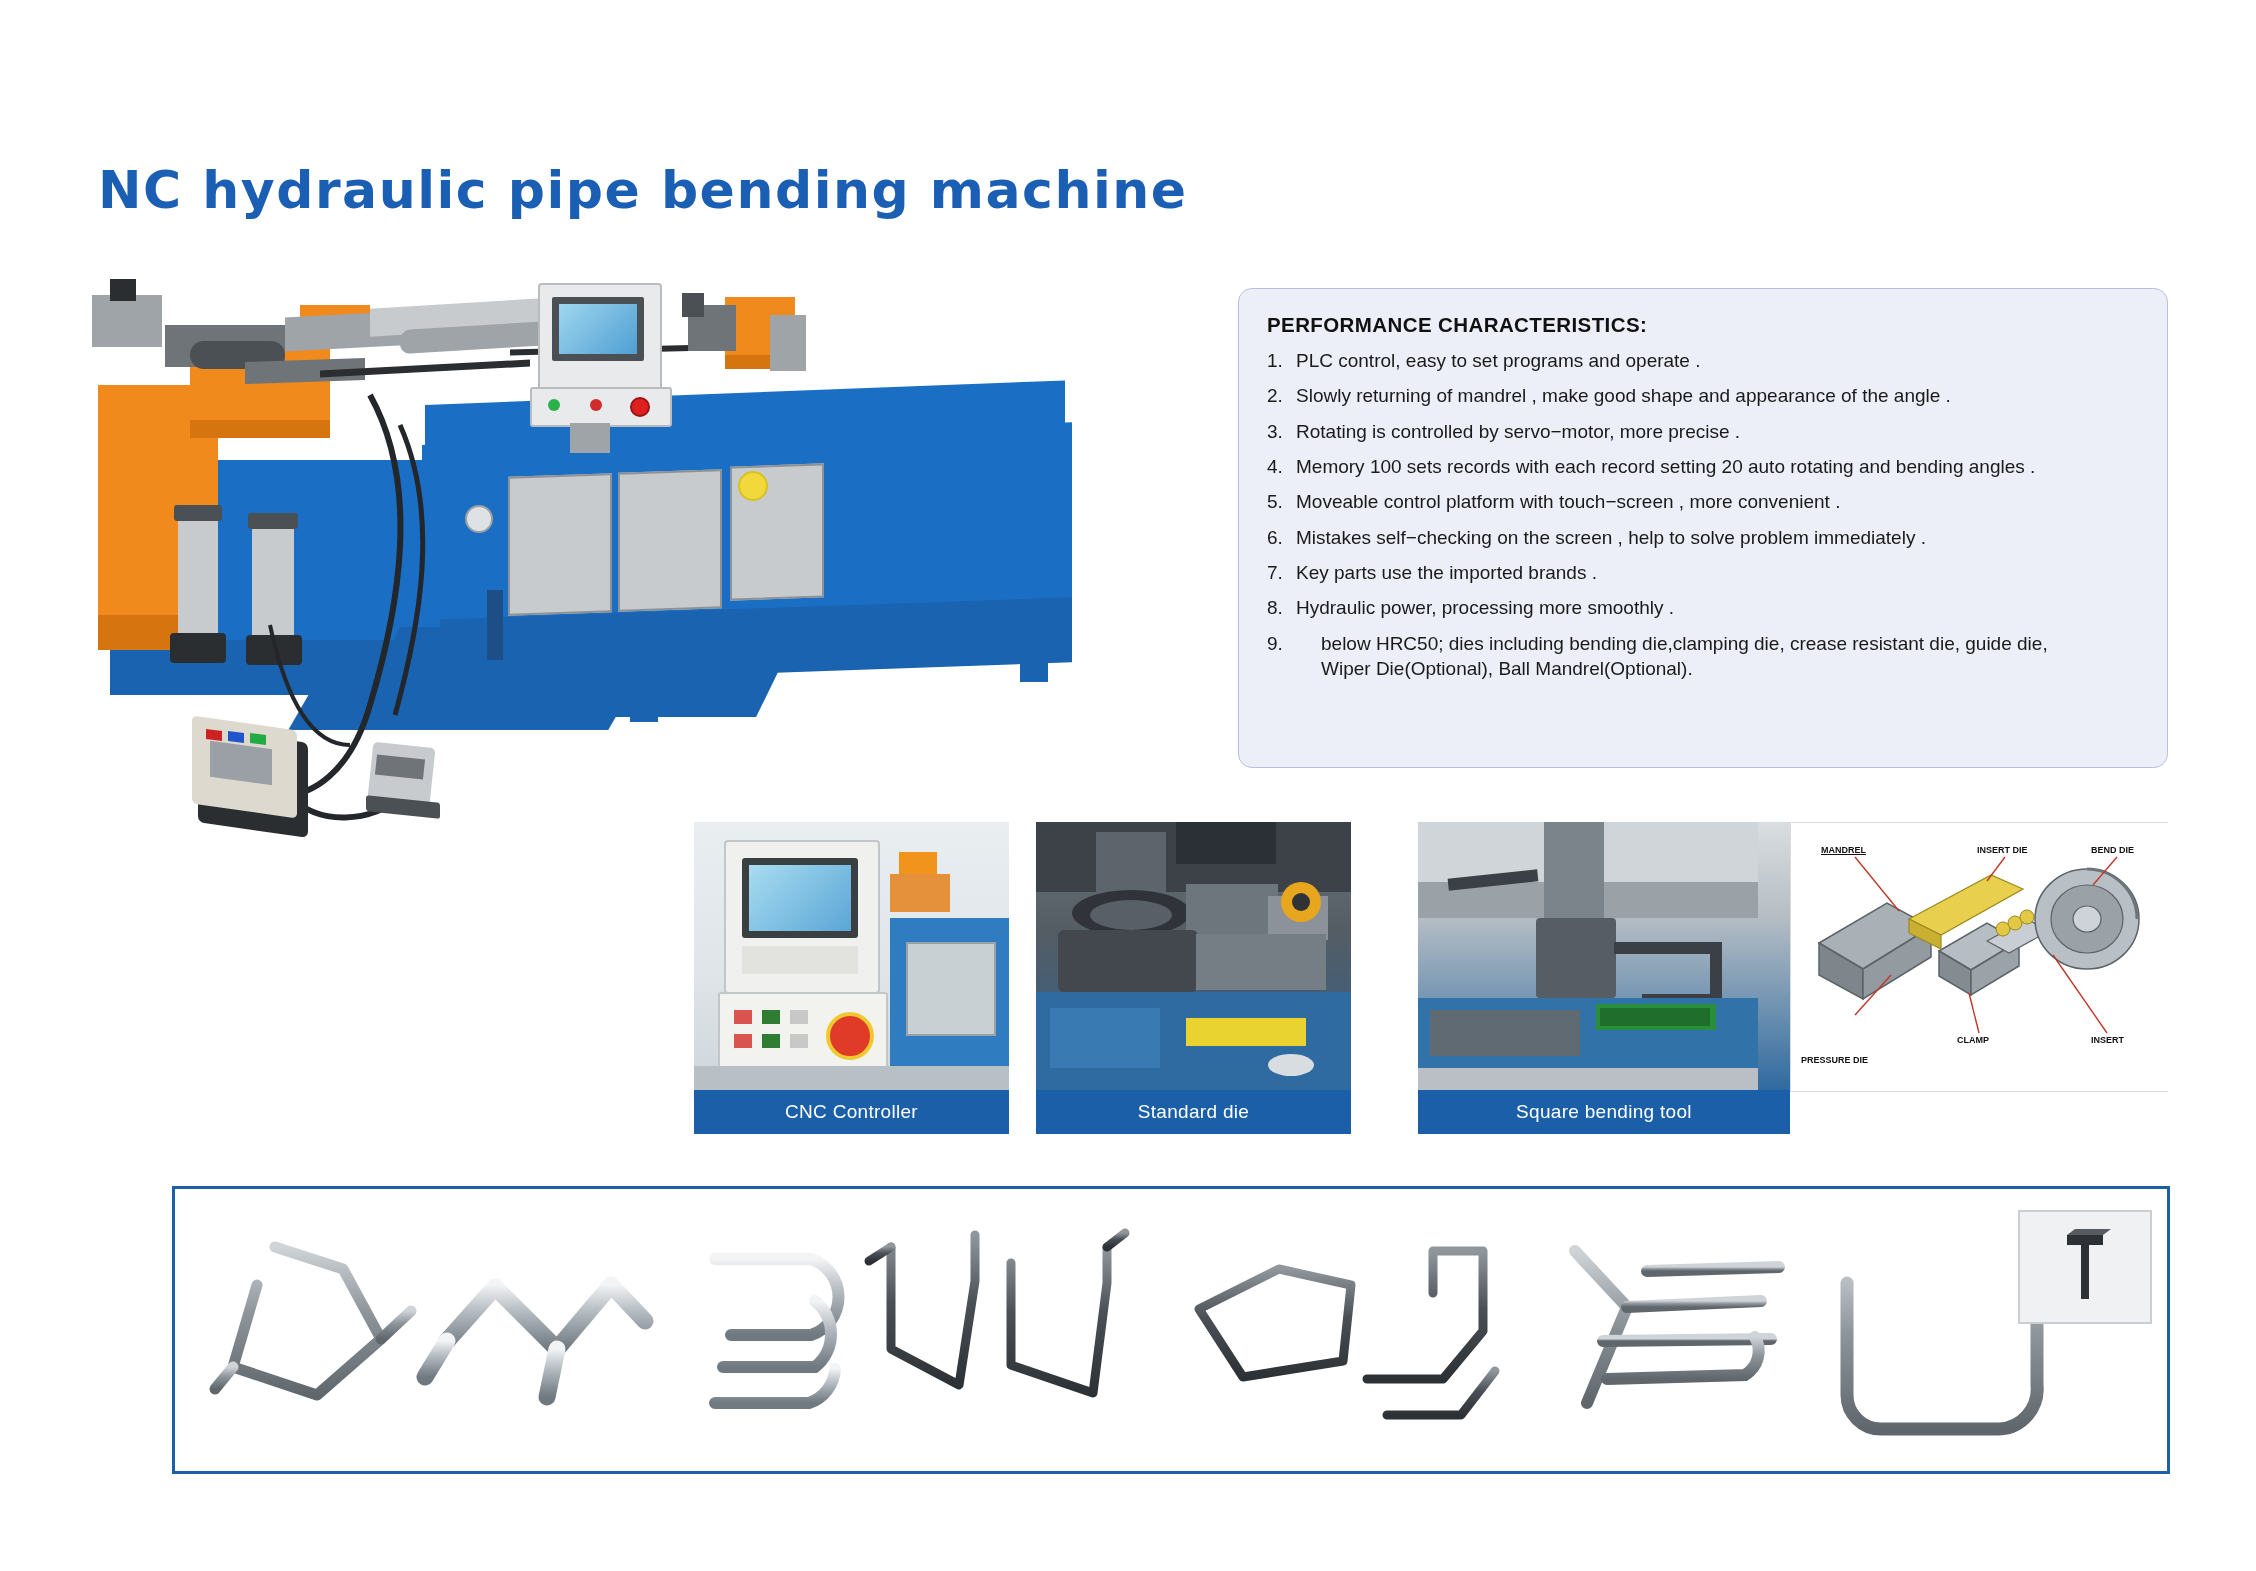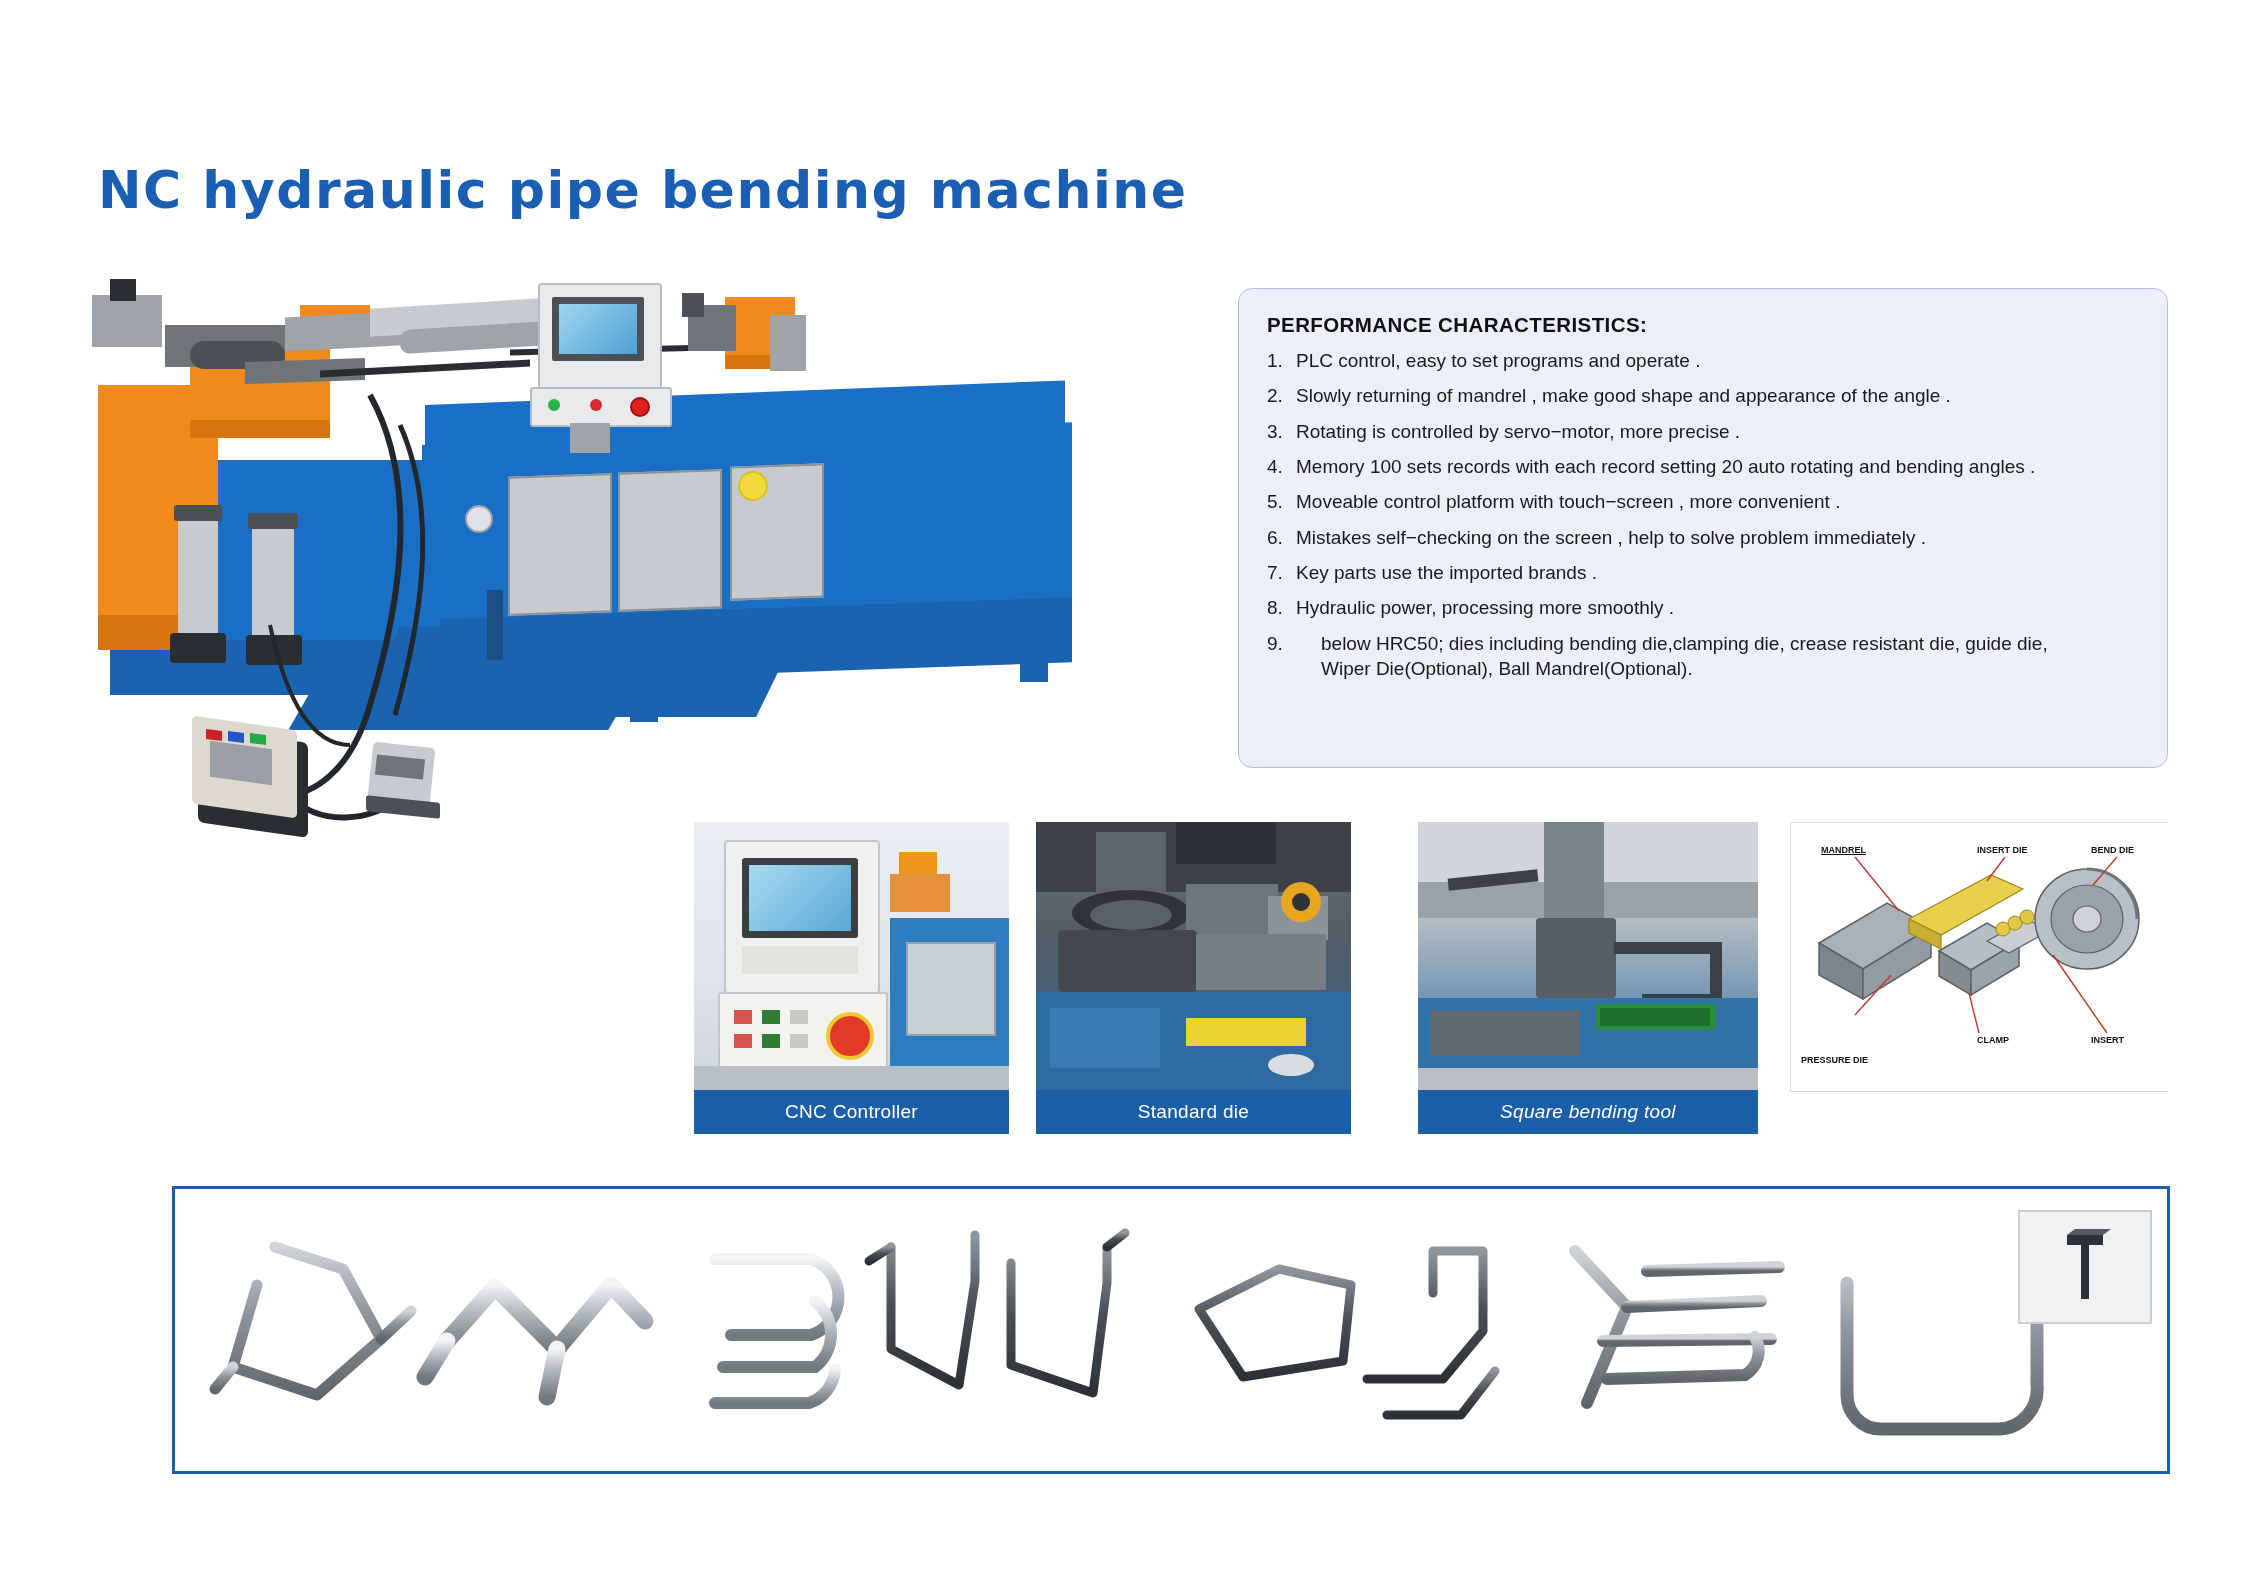--- a/index.html
+++ b/index.html
@@ -112,21 +112,21 @@
     background: #1a5fa8;
     color: #ffffff;
     font-size: 19px;
     display: flex;
     align-items: center;
     justify-content: center;
     letter-spacing: 0.3px;
   }
   #thumb-1 { left: 694px; }
   #thumb-2 { left: 1036px; }
-  #thumb-3 { left: 1418px; width: 340px; font-style: italic; }
+  #thumb-3 { left: 1418px; width: 372px; }
   #thumb-4 { left: 1790px; width: 378px; }
 
   
   #samples-panel {
     position: absolute;
     left: 172px;
     top: 1186px;
     width: 1998px;
     height: 288px;
     border: 3px solid #1a5fa8;
@@ -372,21 +372,21 @@
       <line x1="214" y1="34" x2="196" y2="58" stroke="#c0392b" stroke-width="1.4"></line>
       <line x1="326" y1="34" x2="302" y2="62" stroke="#c0392b" stroke-width="1.4"></line>
       <line x1="64" y1="192" x2="100" y2="152" stroke="#c0392b" stroke-width="1.4"></line>
       <line x1="188" y1="210" x2="178" y2="170" stroke="#c0392b" stroke-width="1.4"></line>
       <line x1="316" y1="210" x2="262" y2="132" stroke="#c0392b" stroke-width="1.4"></line>
     </svg>
     <div class="lbl-tiny" style="left:30px; top:22px;text-decoration:underline;">MANDREL</div>
     <div class="lbl-tiny" style="left:186px; top:22px;">INSERT DIE</div>
     <div class="lbl-tiny" style="left:300px; top:22px;">BEND DIE</div>
     <div class="lbl-tiny" style="left:10px; top:188px;margin-top:44px;">PRESSURE DIE</div>
-    <div class="lbl-tiny" style="left:166px; top:212px;margin-left:20px;">CLAMP</div>
+    <div class="lbl-tiny" style="left:166px; top:212px;">CLAMP</div>
     <div class="lbl-tiny" style="left:300px; top:212px;">INSERT</div>
   </div>
 </div>
 
 <div id="samples-panel">
   <svg id="samples-inner" width="1992" height="282" viewBox="0 0 1992 282">
     <defs>
       <linearGradient id="steel" x1="0" y1="0" x2="0" y2="1">
         <stop offset="0%" stop-color="#cfd4d8"></stop>
         <stop offset="45%" stop-color="#8d949a"></stop>

